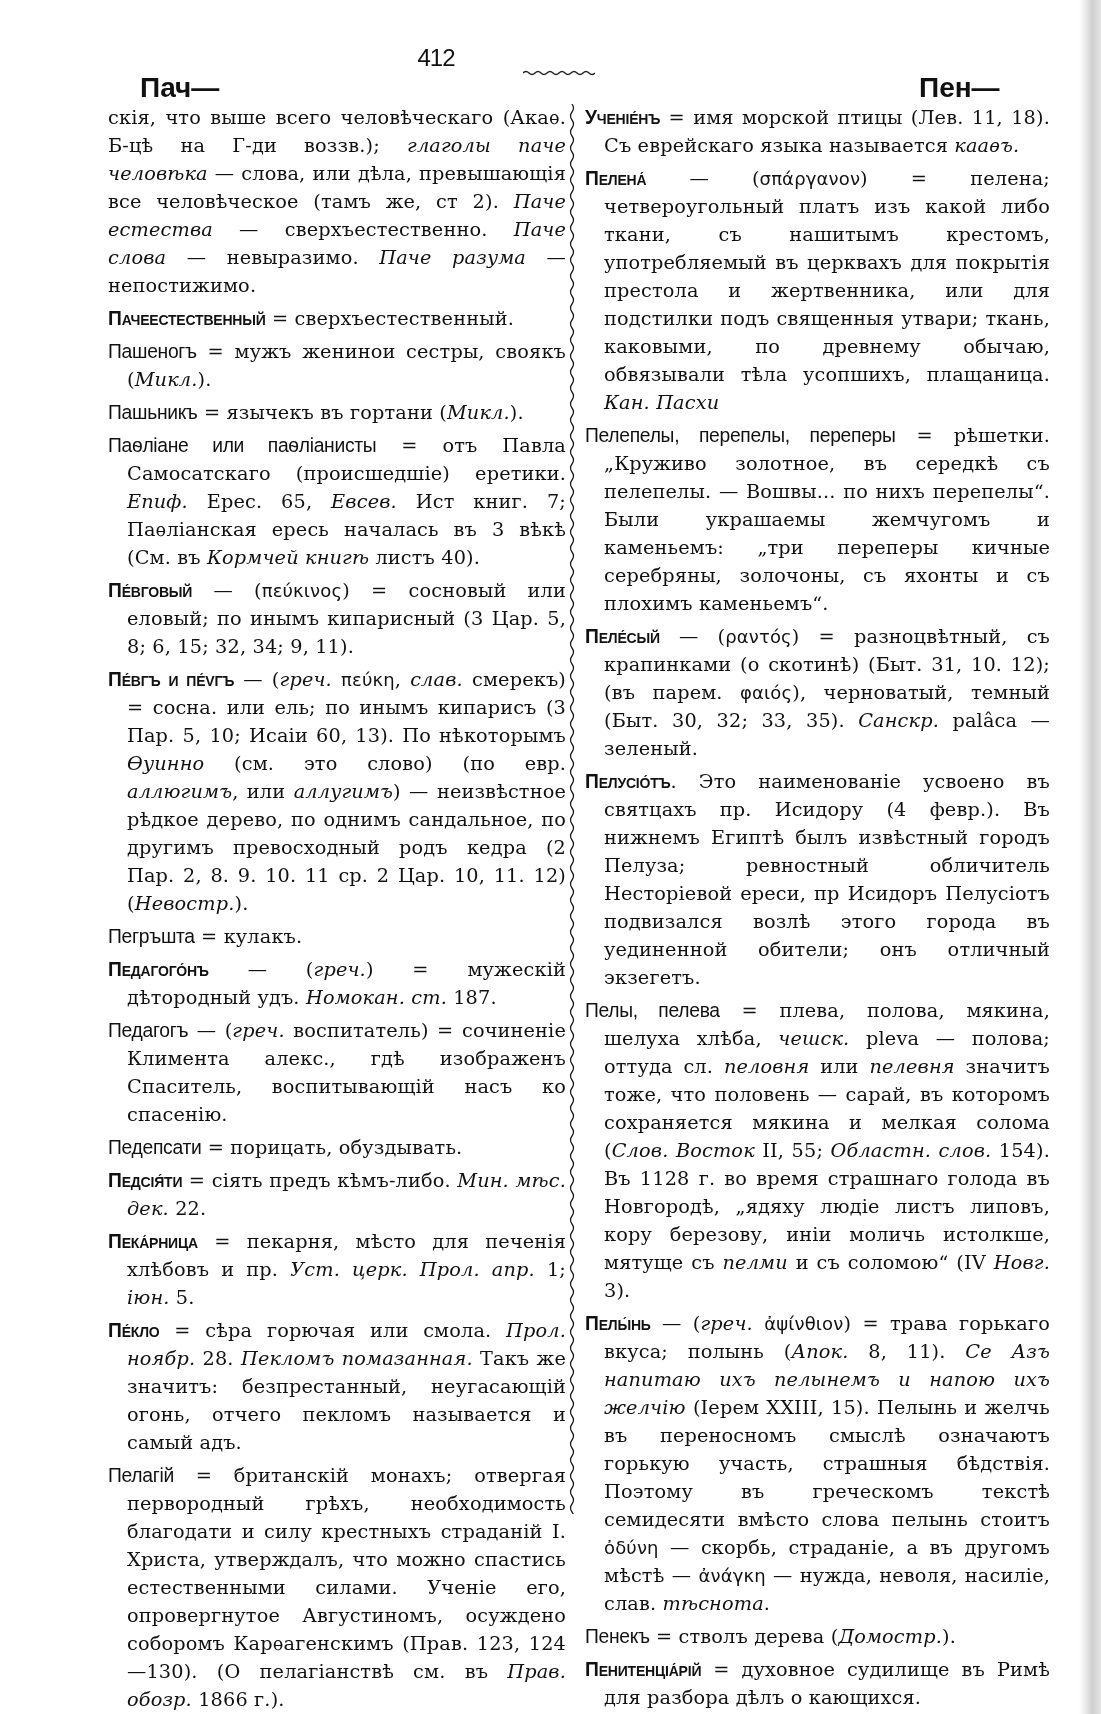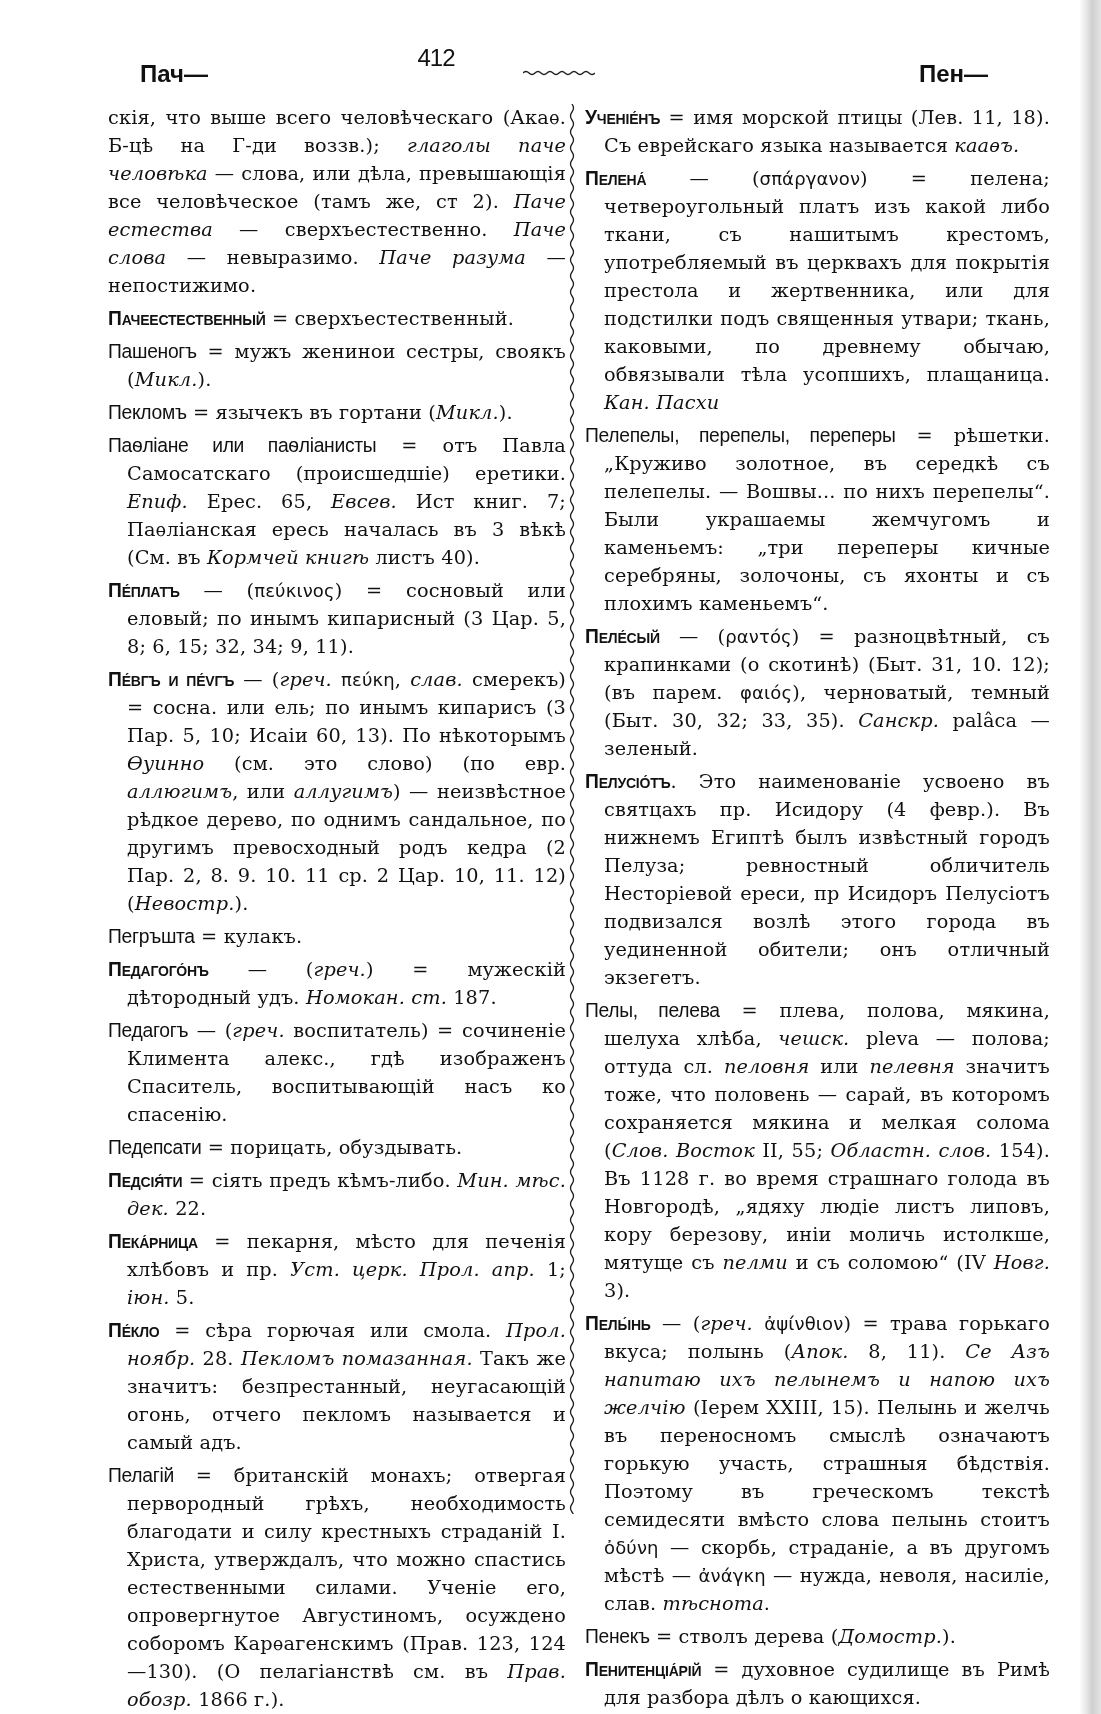--- a/index.html
+++ b/index.html
@@ -3,21 +3,21 @@
 <meta charset="utf-8">
 <style>
   html,body{margin:0;padding:0;}
   body{width:1101px;height:1714px;background:#ffffff;position:relative;overflow:hidden;
        font-family:"DejaVu Serif","Liberation Serif",serif;color:#111;}
   .gutter{position:absolute;top:0;right:0;width:22px;height:1714px;
           background:linear-gradient(to right,#ffffff 0%,#e6e6e6 35%,#cfcfcf 60%,#e4e4e4 100%);}
   .page-number{position:absolute;top:44px;left:0;width:872px;text-align:center;
                font-family:"Liberation Sans",sans-serif;font-weight:normal;font-size:24px;letter-spacing:-1px;}
   .page-number-rule{position:absolute;top:70px;left:523px;width:72px;height:6px;}
-  .running-head{position:absolute;top:60px;font-family:"Liberation Sans",sans-serif;font-weight:bold;font-size:24px;}
+  .running-head{position:absolute;top:72px;font-family:"Liberation Sans",sans-serif;font-weight:bold;font-size:28px;}
   .rh-left{left:140px;}
   .rh-right{left:919px;}
   .column{position:absolute;top:104px;font-size:19.3px;line-height:28px;letter-spacing:0.15px;}
   .col-left{left:108px;width:458px;}
   .col-right{left:585px;width:465px;}
   .divider{position:absolute;left:567px;top:104px;width:10px;height:1410px;}
   .entry{margin:0 0 5px 0;padding-left:19px;text-indent:-19px;text-align:justify;}
   .entry.cont{padding-left:0;text-indent:0;}
   .hw{font-family:"Liberation Sans",sans-serif;font-weight:normal;letter-spacing:-0.3px;}
   .hw-slav{font-family:"Liberation Sans",sans-serif;font-weight:bold;font-variant:small-caps;letter-spacing:-0.2px;}
@@ -33,23 +33,23 @@
 <svg class="page-number-rule" viewBox="0 0 72 6">
   <path d="M0 3 Q3 0 6 3 T12 3 T18 3 T24 3 T30 3 T36 3 T42 3 T48 3 T54 3 T60 3 T66 3 T72 3" fill="none" stroke="#222" stroke-width="1.4"></path>
 </svg>
 <div class="running-head rh-left">Пач—</div>
 <div class="running-head rh-right">Пен—</div>
 
 <div class="column col-left" id="col-left">
     <p class="entry cont"><span>скія, что выше всего человѣческаго (Акаѳ. Б-цѣ на Г-ди воззв.); </span><span class="it">глаголы паче человѣка</span><span> — слова, или дѣла, превышающія все человѣческое (тамъ же, ст 2). </span><span class="it">Паче естества</span><span> — сверхъестественно. </span><span class="it">Паче слова</span><span> — невыразимо. </span><span class="it">Паче разума</span><span> — непостижимо.</span></p>
     <p class="entry"><span class="hw-slav">Пачеестественный</span><span> = сверхъестественный.</span></p>
     <p class="entry"><span class="hw">Пашеногъ</span><span> = мужъ женинои сестры, своякъ (</span><span class="it">Микл.</span><span>).</span></p>
-    <p class="entry"><span class="hw">Пекломъ</span><span> = язычекъ въ гортани (</span><span class="it">Микл.</span><span>).</span></p>
+    <p class="entry"><span class="hw">Пашьникъ</span><span> = язычекъ въ гортани (</span><span class="it">Микл.</span><span>).</span></p>
     <p class="entry"><span class="hw">Паѳліане или паѳліанисты</span><span> = отъ Павла Самосатскаго (происшедшіе) еретики. </span><span class="it">Епиф.</span><span> Ерес. 65, </span><span class="it">Евсев.</span><span> Ист книг. 7; Паѳліанская ересь началась въ 3 вѣкѣ (См. въ </span><span class="it">Кормчей книгѣ</span><span> листъ 40).</span></p>
-    <p class="entry"><span class="hw-slav">Пе́платъ</span><span> — (</span><span class="gr">πεύκινος</span><span>) = сосновый или еловый; по инымъ кипарисный (3 Цар. 5, 8; 6, 15; 32, 34; 9, 11).</span></p>
+    <p class="entry"><span class="hw-slav">Пе́вговый</span><span> — (</span><span class="gr">πεύκινος</span><span>) = сосновый или еловый; по инымъ кипарисный (3 Цар. 5, 8; 6, 15; 32, 34; 9, 11).</span></p>
     <p class="entry"><span class="hw-slav">Пе́вгъ и пе́vгъ</span><span> — (</span><span class="it">греч.</span><span> </span><span class="gr">πεύκη</span><span>, </span><span class="it">слав.</span><span> смерекъ) = сосна. или ель; по инымъ кипарисъ (3 Пар. 5, 10; Исаіи 60, 13). По нѣкоторымъ </span><span class="it">Ѳуинно</span><span> (см. это слово) (по евр. </span><span class="it">аллюгимъ</span><span>, или </span><span class="it">аллугимъ</span><span>) — неизвѣстное рѣдкое дерево, по однимъ сандальное, по другимъ превосходный родъ кедра (2 Пар. 2, 8. 9. 10. 11 ср. 2 Цар. 10, 11. 12) (</span><span class="it">Невостр.</span><span>).</span></p>
     <p class="entry"><span class="hw">Пегръшта</span><span> = кулакъ.</span></p>
     <p class="entry"><span class="hw-slav">Педагого́нъ</span><span> — (</span><span class="it">греч.</span><span>) = мужескій дѣтородный удъ. </span><span class="it">Номокан. ст.</span><span> 187.</span></p>
     <p class="entry"><span class="hw">Педагогъ</span><span> — (</span><span class="it">греч.</span><span> воспитатель) = сочиненіе Климента алекс., гдѣ изображенъ Спаситель, воспитывающій насъ ко спасенію.</span></p>
     <p class="entry"><span class="hw">Педепсати</span><span> = порицать, обуздывать.</span></p>
     <p class="entry"><span class="hw-slav">Педсія́ти</span><span> = сіять предъ кѣмъ-либо. </span><span class="it">Мин. мѣс. дек.</span><span> 22.</span></p>
     <p class="entry"><span class="hw-slav">Пека́рница</span><span> = пекарня, мѣсто для печенія хлѣбовъ и пр. </span><span class="it">Уст. церк. Прол. апр.</span><span> 1; </span><span class="it">іюн.</span><span> 5.</span></p>
     <p class="entry"><span class="hw-slav">Пе́кло</span><span> = сѣра горючая или смола. </span><span class="it">Прол. ноябр.</span><span> 28. </span><span class="it">Пекломъ помазанная.</span><span> Такъ же значитъ: безпрестанный, неугасающій огонь, отчего пекломъ называется и самый адъ.</span></p>
     <p class="entry"><span class="hw">Пелагій</span><span> = британскій монахъ; отвергая первородный грѣхъ, необходимость благодати и силу крестныхъ страданій І. Христа, утверждалъ, что можно спастись естественными силами. Ученіе его, опровергнутое Августиномъ, осуждено соборомъ Карѳагенскимъ (Прав. 123, 124—130). (О пелагіанствѣ см. въ </span><span class="it">Прав. обозр.</span><span> 1866 г.).</span></p>
   </div>

